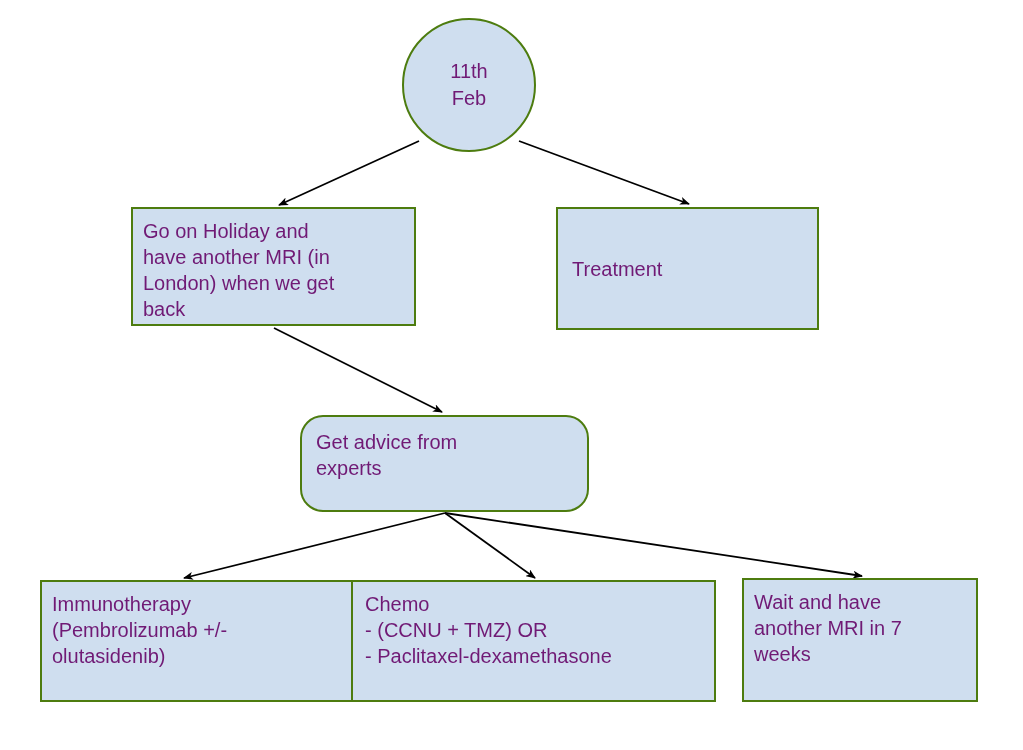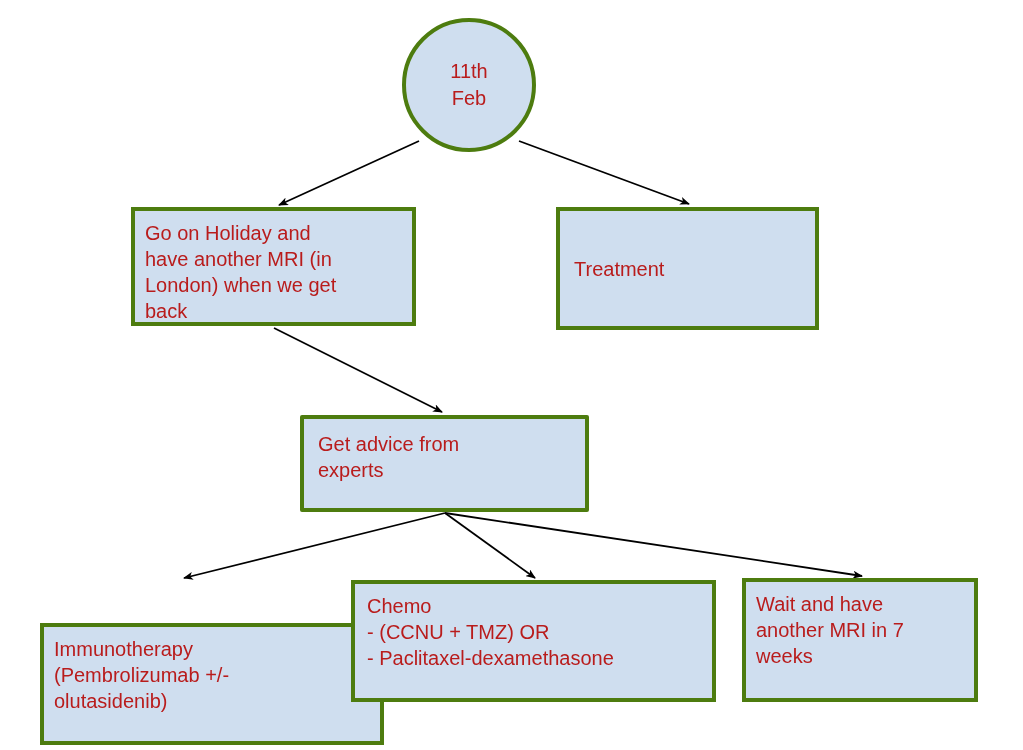--- a/index.html
+++ b/index.html
@@ -22,32 +22,32 @@
     left: 0;
     top: 0;
     width: 1023px;
     height: 750px;
     pointer-events: none;
   }
   .node {
     position: absolute;
     box-sizing: border-box;
     background: #cfdeef;
-    border: 4px solid #4d7c0f;
-    color: #b91c1c;
+    border: 2px solid #4d7c0f;
+    color: #701a75;
     font-size: 20px;
     line-height: 26px;
     white-space: pre-line;
     z-index: 2;
   }
   .node.rect {
     padding: 9px 0 0 10px;
   }
   .node.rounded {
-    border-radius: 2px;
+    border-radius: 23px;
     padding: 12px 0 0 14px;
   }
   .node.vcenter {
     padding: 0 0 0 14px;
     display: flex;
     align-items: center;
   }
   .node.circle {
     border-radius: 50%;
     padding: 0;
@@ -85,21 +85,21 @@
   <div class="node vcenter" style="left: 556px; top: 207px; width: 263px; height: 123px;">Treatment</div>
 
   <div class="node rect" style="left: 131px; top: 207px; width: 285px; height: 119px;">Go on Holiday and
 have another MRI (in
 London) when we get
 back</div>
 
   <div class="node rounded" style="left: 300px; top: 415px; width: 289px; height: 97px;">Get advice from
 experts</div>
 
-  <div class="node rect" style="left: 40px; top: 580px; width: 344px; height: 122px; margin-top: 43px;">Immunotherapy
+  <div class="node rect" style="left: 40px; top: 580px; width: 344px; height: 122px;">Immunotherapy
 (Pembrolizumab +/-
 olutasidenib)</div>
 
   <div class="node rect" style="left: 351px; top: 580px; width: 365px; height: 122px; padding-left: 12px;">Chemo
 - (CCNU + TMZ) OR
 - Paclitaxel-dexamethasone</div>
 
   <div class="node rect" style="left: 742px; top: 578px; width: 236px; height: 124px;">Wait and have
 another MRI in 7
 weeks</div>

